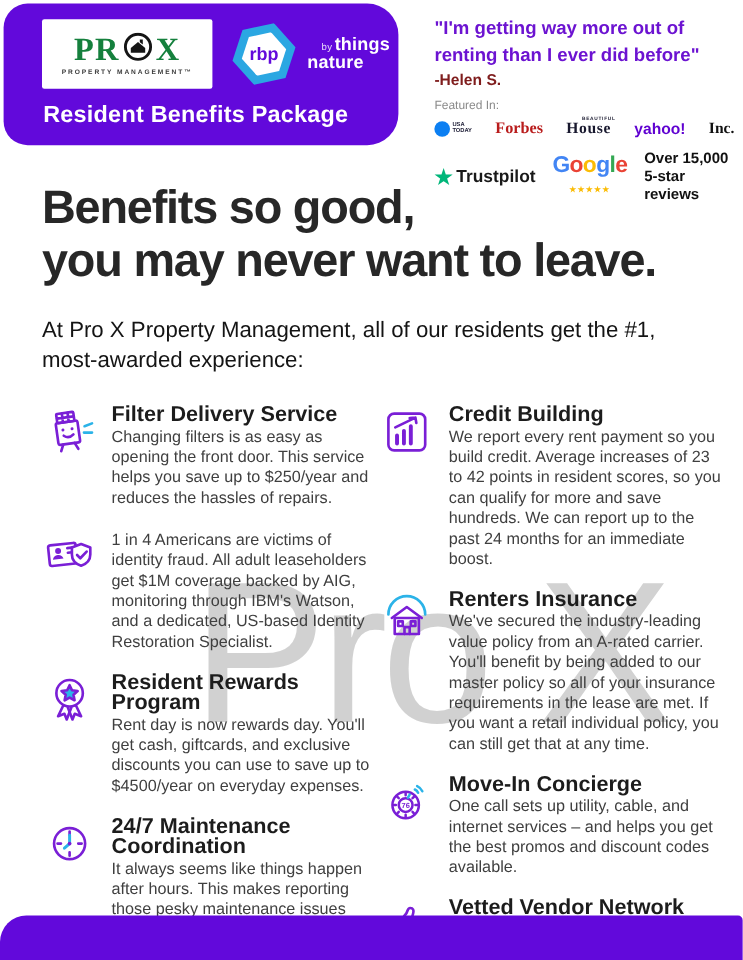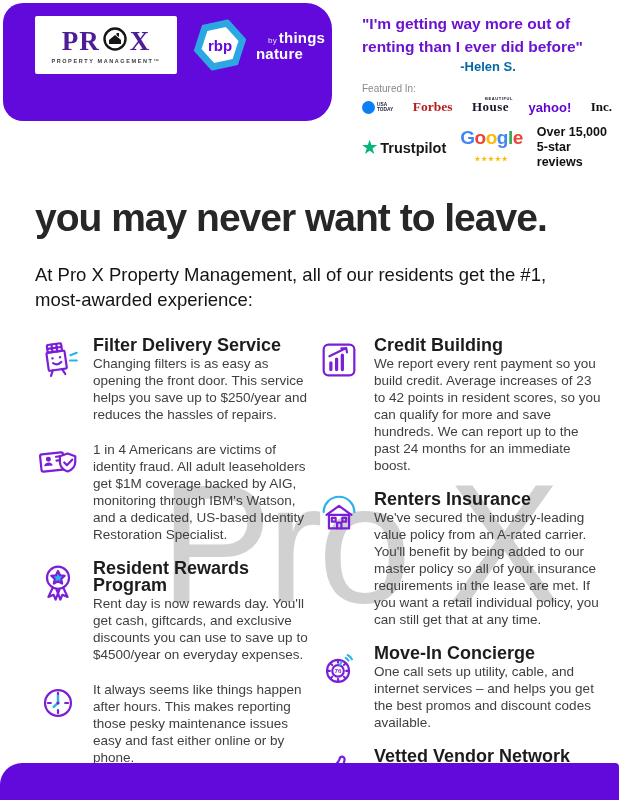--- a/index.html
+++ b/index.html
@@ -6,37 +6,37 @@
   html,body { width:619px; height:800px; }
   body { font-family:"Liberation Sans", sans-serif; background:#ffffff; position:relative; overflow:hidden; }
 
   
   .banner { position:absolute; left:3px; top:3px; width:329px; height:118px;
     background:#6209DB; border-radius:20px 26px 26px 20px; z-index:2; }
   .banner-top { display:flex; align-items:center; gap:16px; padding:13px 0 0 32px; }
   .logo-box { background:#fff; width:142px; height:58px; border-radius:2px;
     display:flex; flex-direction:column; align-items:center; justify-content:center; }
   .logo-line { display:flex; align-items:center; gap:3px; font-family:"Liberation Serif", serif;
-    font-weight:700; font-size:27px; color:#4c1d95; letter-spacing:1px; line-height:26px; }
+    font-weight:700; font-size:27px; color:#15803d; letter-spacing:1px; line-height:26px; }
   .logo-sub { font-size:5.5px; letter-spacing:1.6px; color:#3a3a3a; margin-top:3px; font-weight:700; }
   .rbp-wrap { display:flex; align-items:center; gap:9px; }
   .hexa { position:relative; width:54px; height:54px; }
   .hexa .outer { position:absolute; inset:0; background:#2BA7E2;
     clip-path:polygon(50% 0,93% 25%,93% 75%,50% 100%,7% 75%,7% 25%); transform:rotate(18deg); }
   .hexa .inner { position:absolute; left:8px; top:8px; width:38px; height:38px; background:#fff;
     clip-path:polygon(50% 0,93% 25%,93% 75%,50% 100%,7% 75%,7% 25%); transform:rotate(18deg); }
   .hexa .rbp-txt { position:absolute; inset:0; display:flex; align-items:center; justify-content:center;
     font-weight:700; font-size:15px; color:#6209DB; z-index:3; }
   .sn-wrap { color:#fff; line-height:13px; font-weight:700; font-size:15px; letter-spacing:0.2px; }
   .sn-by { font-size:8px; font-weight:400; opacity:.85; margin-right:2px;padding-left:12px; }
   .banner-title { margin:11px 0 0 33px; color:#fff; font-size:19.5px; font-weight:700; letter-spacing:0.2px; }
 
   .quote-col { position:absolute; left:362px; top:12px; width:252px; z-index:2; }
   .quote-text { color:#6C13D1; font-weight:700; font-size:15.5px; line-height:23px; }
-  .quote-attr { text-align:center; color:#0369a1; font-weight:700; font-size:13px; margin-top:1px; }
+  .quote-attr { text-align:left; color:#7f1d1d; font-weight:700; font-size:13px; margin-top:1px; }
   .featured-label { color:#8a8a8a; font-size:10px; margin-top:9px; }
   .logos-row { display:flex; align-items:center; justify-content:space-between; width:250px; margin-top:5px; }
   .usat { display:flex; align-items:center; gap:2px; }
   .usat-circle { width:13px; height:13px; border-radius:50%; background:#0C7FF2; }
   .usat-txt { font-size:4.8px; font-weight:700; color:#22223a; line-height:5px; }
   .forbes { font-family:"Liberation Serif", serif; font-weight:700; font-size:13.5px; color:#b91c1c; }
   .house { position:relative; font-family:"Liberation Serif", serif; font-weight:700; font-size:13px; color:#18182e; letter-spacing:0.5px; }
   .house .hb-sub { position:absolute; top:-3px; left:13px; font-size:4px; letter-spacing:0.6px; font-family:"Liberation Sans",sans-serif; }
   .yahoo { font-weight:700; font-size:13px; color:#5F01D1; }
   .inc { font-family:"Liberation Serif", serif; font-weight:700; font-size:13px; color:#111; }
@@ -91,20 +91,21 @@
         <div class="outer"></div>
           <div class="inner"></div>
         <div class="rbp-txt">rbp</div>
       </div>
       <div class="sn-wrap">
         <span class="sn-by">by</span><span>things</span><br>
         <span>nature</span>
       </div>
     </div>
   </div>
+  <div class="banner-title">Resident Benefits Package</div>
 </div>
 
 <div class="quote-col">
   <div class="quote-text">"I'm getting way more out of renting than I ever did before"</div>
   <div class="quote-attr">-Helen S.</div>
   <div class="featured-label">Featured In:</div>
   <div class="logos-row">
     <span class="usat">
       <span class="usat-circle"></span>
       <span class="usat-txt"><span>USA</span><br><span>TODAY</span></span>
@@ -129,21 +130,21 @@
     <span class="rev-sum">
       <span>Over 15,000</span><br><span>5-star reviews</span>
     </span>
   </div>
 </div>
 
 <div class="watermark">Pro X</div>
 
 <div class="main">
   <div class="h1">
-    <br><span>you may never want to leave.</span>
+    <span>Benefits so good,</span><br><span>you may never want to leave.</span>
   </div>
   <div class="subtitle">At Pro X Property Management, all of our residents get the #1, most-awarded experience:</div>
 
   <div class="grid">
 
     <div>
 
       <div class="item">
         <div class="icon">
           <svg viewBox="0 0 48 48" fill="none" stroke="#7A1FD6" stroke-width="2.3" stroke-linecap="round" stroke-linejoin="round">
@@ -199,20 +200,21 @@
       <div class="item">
         <div class="icon">
           <svg viewBox="0 0 48 48" fill="none" stroke="#7A1FD6" stroke-width="2.3" stroke-linecap="round" stroke-linejoin="round">
             <circle cx="24" cy="24" r="13.5"></circle>
             <path d="M24 13.5 v3 M34.5 24 h-3 M24 34.5 v-3 M13.5 24 h3"></path>
             <path d="M24 24 V16.8 M24 24 l-4.5 4" stroke="#2BB3E8" stroke-width="2.6"></path>
             <circle cx="24" cy="24" r="1.6" fill="#7A1FD6" stroke="none"></circle>
           </svg>
         </div>
         <div class="txt">
+          <div class="btitle">24/7 Maintenance Coordination</div>
           <div class="bbody">It always seems like things happen after hours. This makes reporting those pesky maintenance issues easy and fast either online or by phone.</div>
         </div>
       </div>
 
     </div>
 
     <div>
 
       <div class="item">
         <div class="icon">

